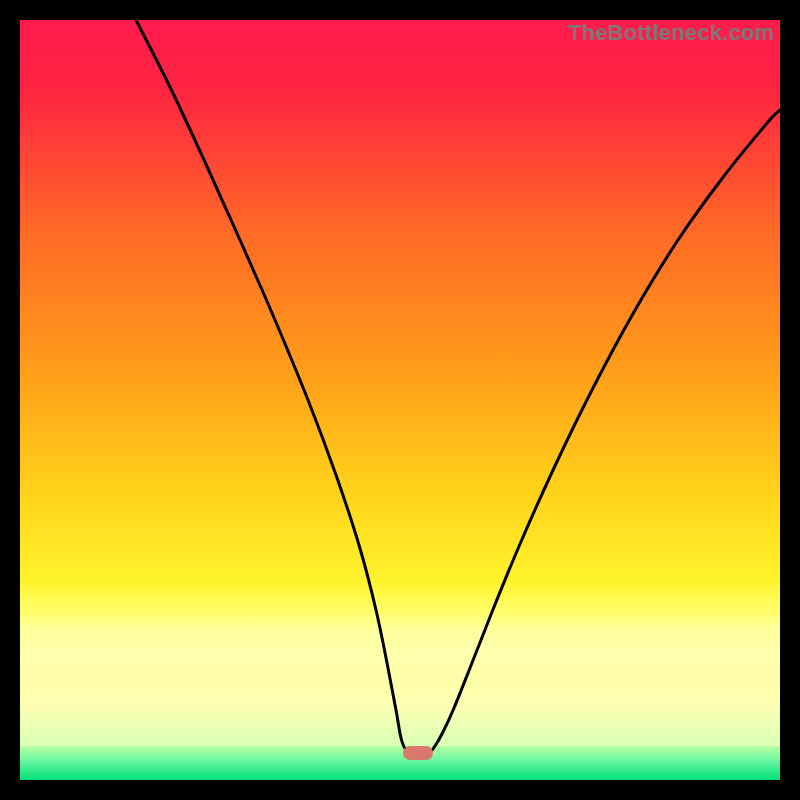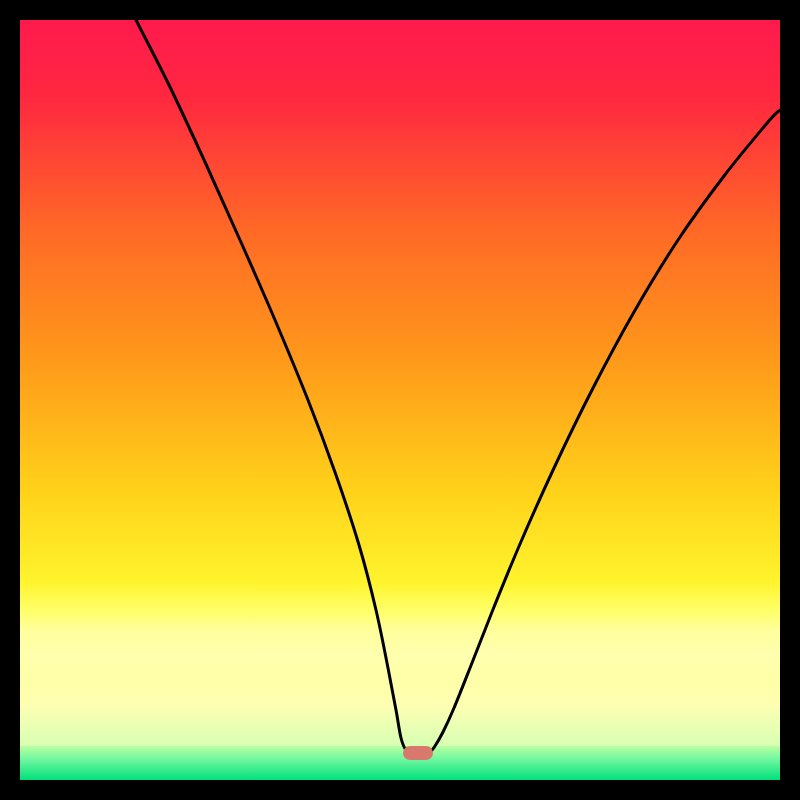--- a/index.html
+++ b/index.html
@@ -75,20 +75,21 @@
     border-radius: 7px;
   }
 </style>
 </head>
 <body>
 
 <div class="frame">
   <div class="plot" id="plot" style="background: linear-gradient(rgb(255, 26, 77) 0%, rgb(255, 39, 64) 10%, rgb(255, 106, 38) 28%, rgb(255, 154, 26) 45%, rgb(255, 210, 26) 62%, rgb(255, 255, 51) 78%, rgb(255, 255, 179) 90%, rgb(201, 255, 179) 97.5%, rgb(0, 230, 122) 100%);">
 
     <div class="hilite-band" style="top: 562.4px; height: 121.6px;"></div>
+      <div class="watermark">TheBottleneck.com</div>
 
     <div class="green-band" style="top: 725.8px; height: 34.2px; background: linear-gradient(rgb(185, 255, 159) 0%, rgb(110, 247, 160) 40%, rgb(0, 224, 122) 100%);"></div>
       <svg class="curve" id="curve-svg" viewBox="0 0 760 760" preserveAspectRatio="none">
       <path id="curve-path" d="M 116 0 C 121.7 11.2, 138.5 43.3, 150 67 C 161.5 90.7, 173.3 116.5, 185 142 C 196.7 167.5, 208.3 193.7, 220 220 C 231.7 246.3, 243.7 273.3, 255 300 C 266.3 326.7, 277.8 354.2, 288 380 C 298.2 405.8, 307.5 430.8, 316 455 C 324.5 479.2, 332.3 502.5, 339 525 C 345.7 547.5, 351.2 569.5, 356 590 C 360.8 610.5, 364.7 631.3, 368 648 C 371.3 664.7, 373.8 678.3, 376 690 C 378.2 701.7, 379.3 711.3, 381 718 C 382.7 724.7, 384.0 727.5, 386 730 C 388.0 732.5, 390.3 732.5, 393 733 C 395.7 733.5, 399.2 733.2, 402 733 C 404.8 732.8, 407.8 733.2, 410 732 C 412.2 730.8, 412.8 729.3, 415 726 C 417.2 722.7, 419.8 718.3, 423 712 C 426.2 705.7, 429.5 698.7, 434 688 C 438.5 677.3, 443.7 664.0, 450 648 C 456.3 632.0, 463.7 612.7, 472 592 C 480.3 571.3, 489.7 548.0, 500 524 C 510.3 500.0, 522.0 473.7, 534 448 C 546.0 422.3, 558.7 396.0, 572 370 C 585.3 344.0, 599.7 317.0, 614 292 C 628.3 267.0, 643.0 242.7, 658 220 C 673.0 197.3, 689.0 175.7, 704 156 C 719.0 136.3, 738.7 113.0, 748 102 C 757.3 91.0, 758.0 92.0, 760 90"></path>
     </svg>
 
     <div class="marker" id="marker" style="left: 383px; top: 726px; width: 30px; height: 14px; background: rgb(217, 121, 110);"></div>
 
   </div>
 </div>

